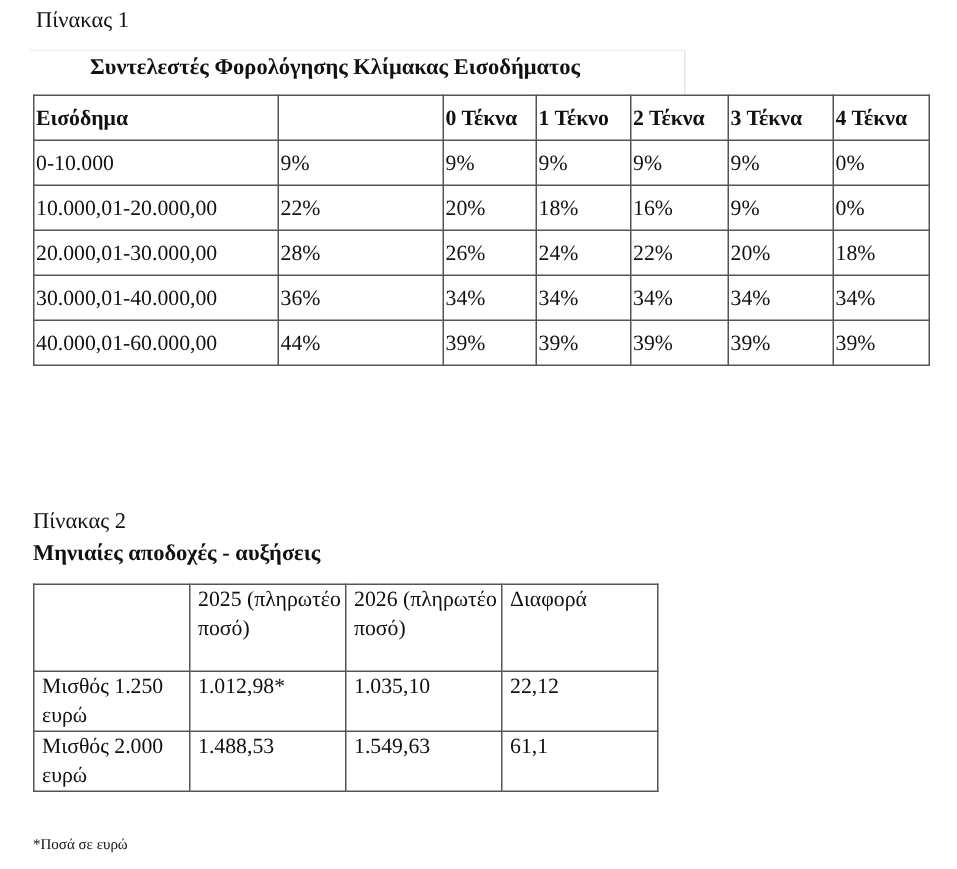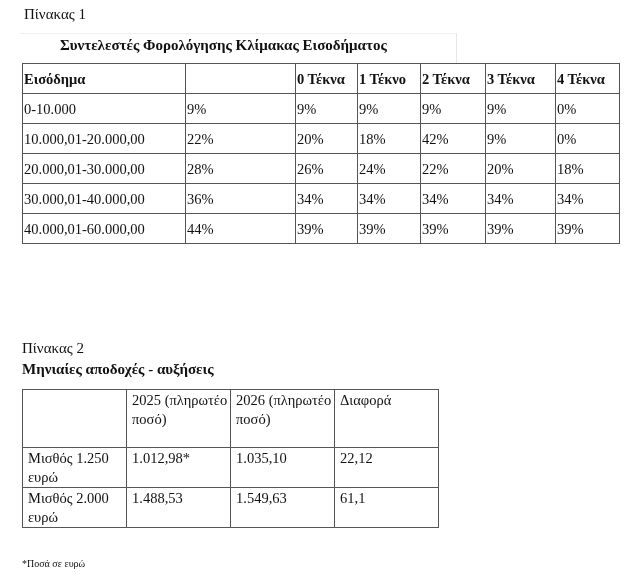--- a/index.html
+++ b/index.html
@@ -59,21 +59,21 @@
     <td class="c3">9%</td>
     <td class="c4">9%</td>
     <td class="c5">9%</td>
     <td class="c6">0%</td>
   </tr>
   <tr>
     <td class="c0">10.000,01-20.000,00</td>
     <td class="c1">22%</td>
     <td class="c2">20%</td>
     <td class="c3">18%</td>
-    <td class="c4">42%</td>
+    <td class="c4">16%</td>
     <td class="c5">9%</td>
     <td class="c6">0%</td>
   </tr>
   <tr>
     <td class="c0">20.000,01-30.000,00</td>
     <td class="c1">28%</td>
     <td class="c2">26%</td>
     <td class="c3">24%</td>
     <td class="c4">22%</td>
     <td class="c5">20%</td>

